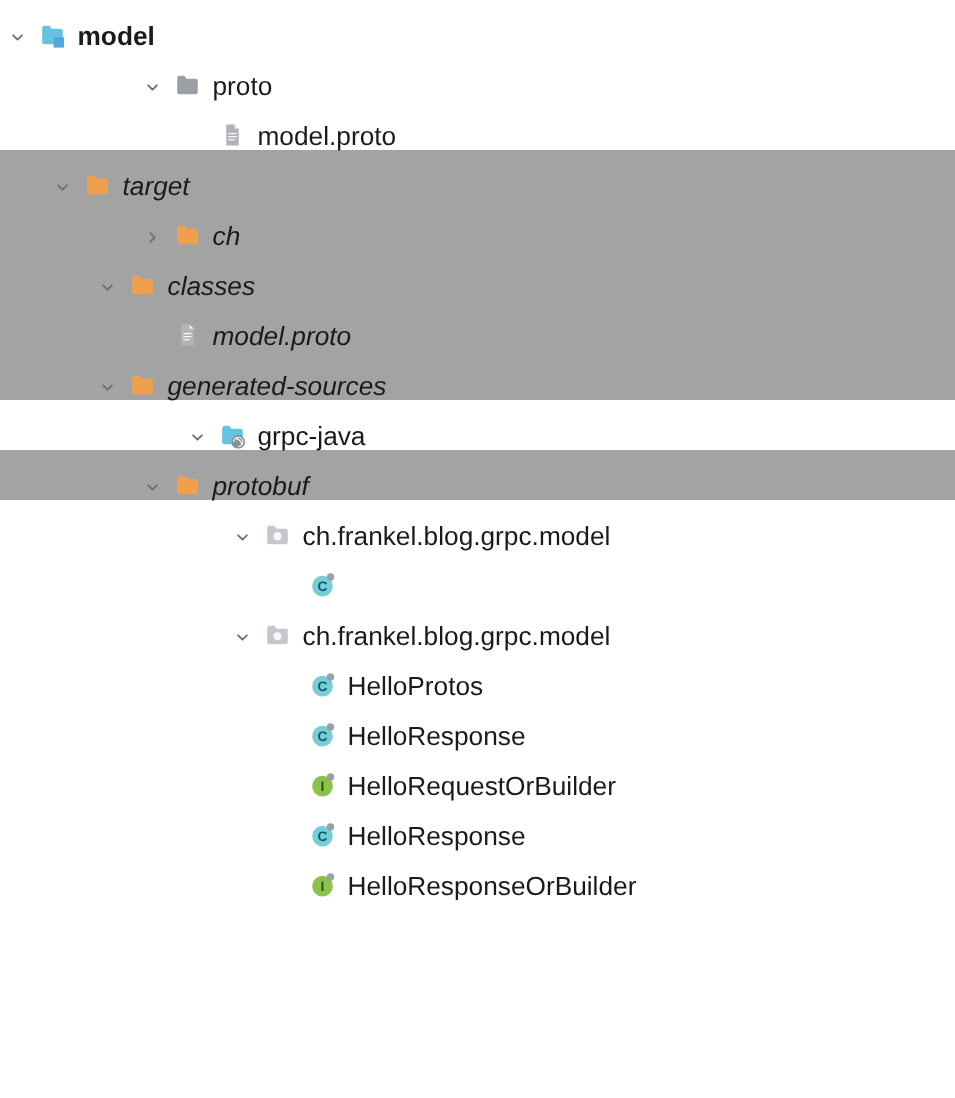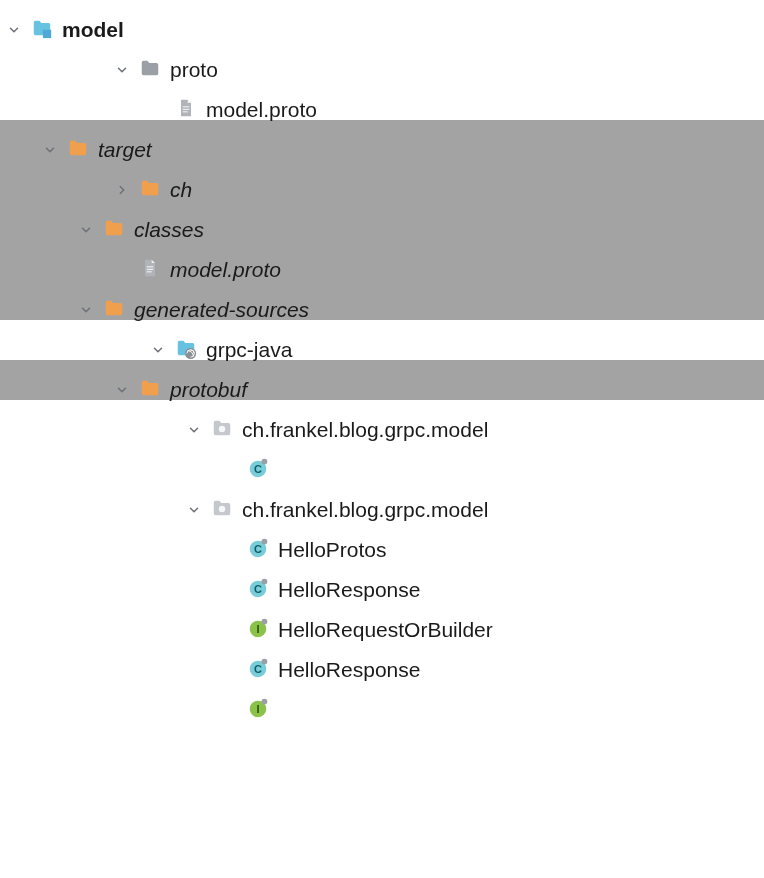--- a/index.html
+++ b/index.html
@@ -304,14 +304,15 @@
       <span class="indent" style="width: 220px;"></span>
       <span class="arrow-spacer"></span>
       <span style="width: 6px; flex-shrink: 0;"></span>
       <span class="icon">
         <svg viewBox="0 0 24 24" width="22" height="22">
     <circle cx="12" cy="13" r="9" fill="#8bc34a"></circle>
     <text x="12" y="17" text-anchor="middle" font-size="12" font-weight="600" fill="#2d5016" font-family="Arial">I</text>
     <circle cx="19" cy="5" r="3.2" fill="#9aa0a6"></circle>
   </svg>
       </span>
+      <span class="label">HelloResponseOrBuilder</span>
     </div>
   </div>
 
 </body></html>

